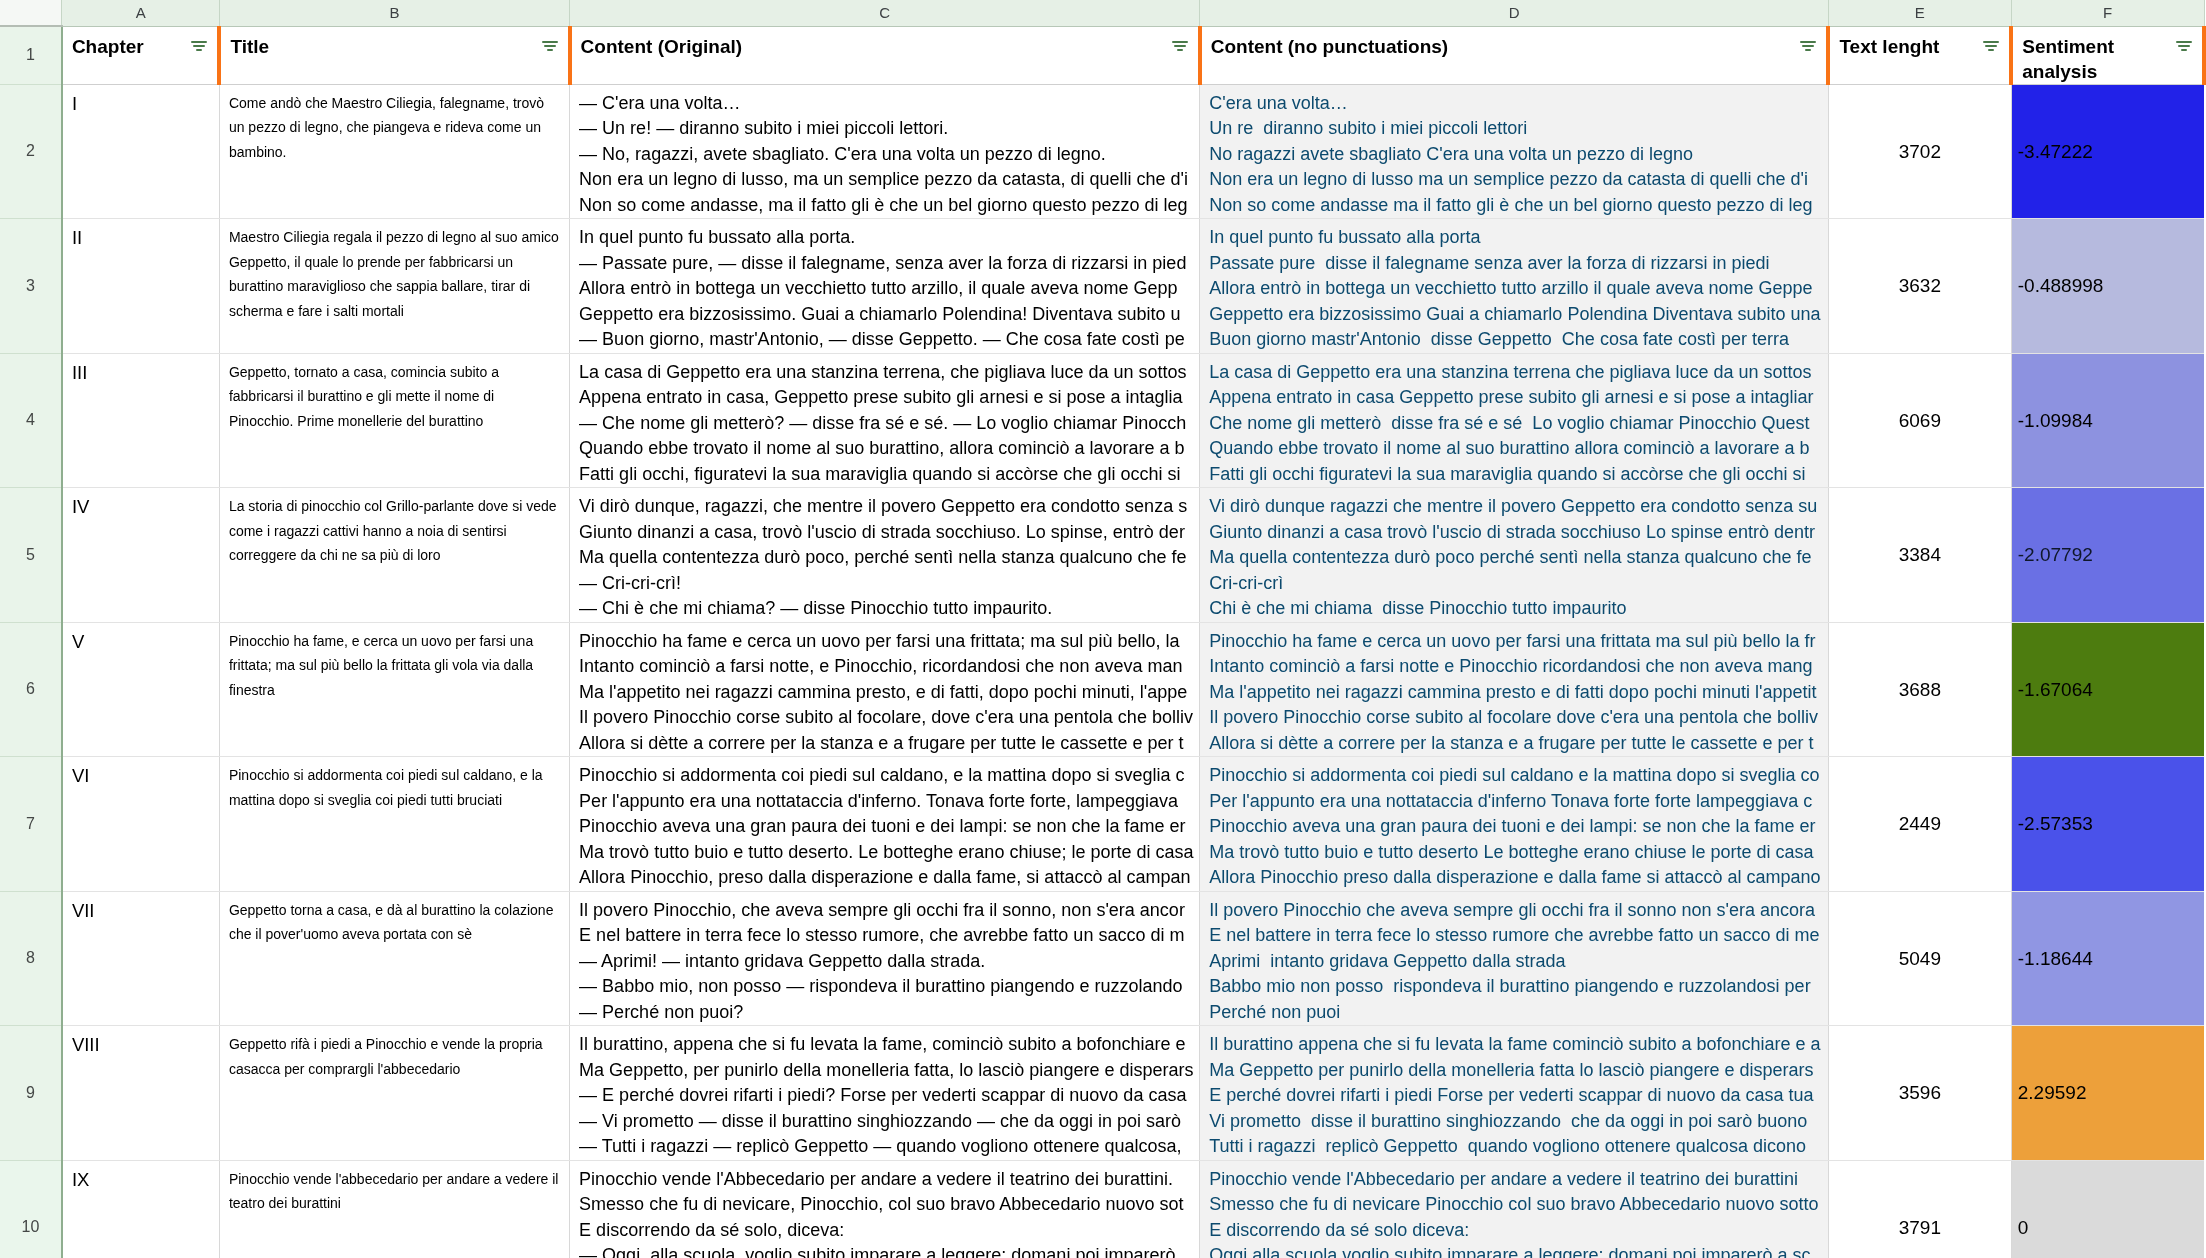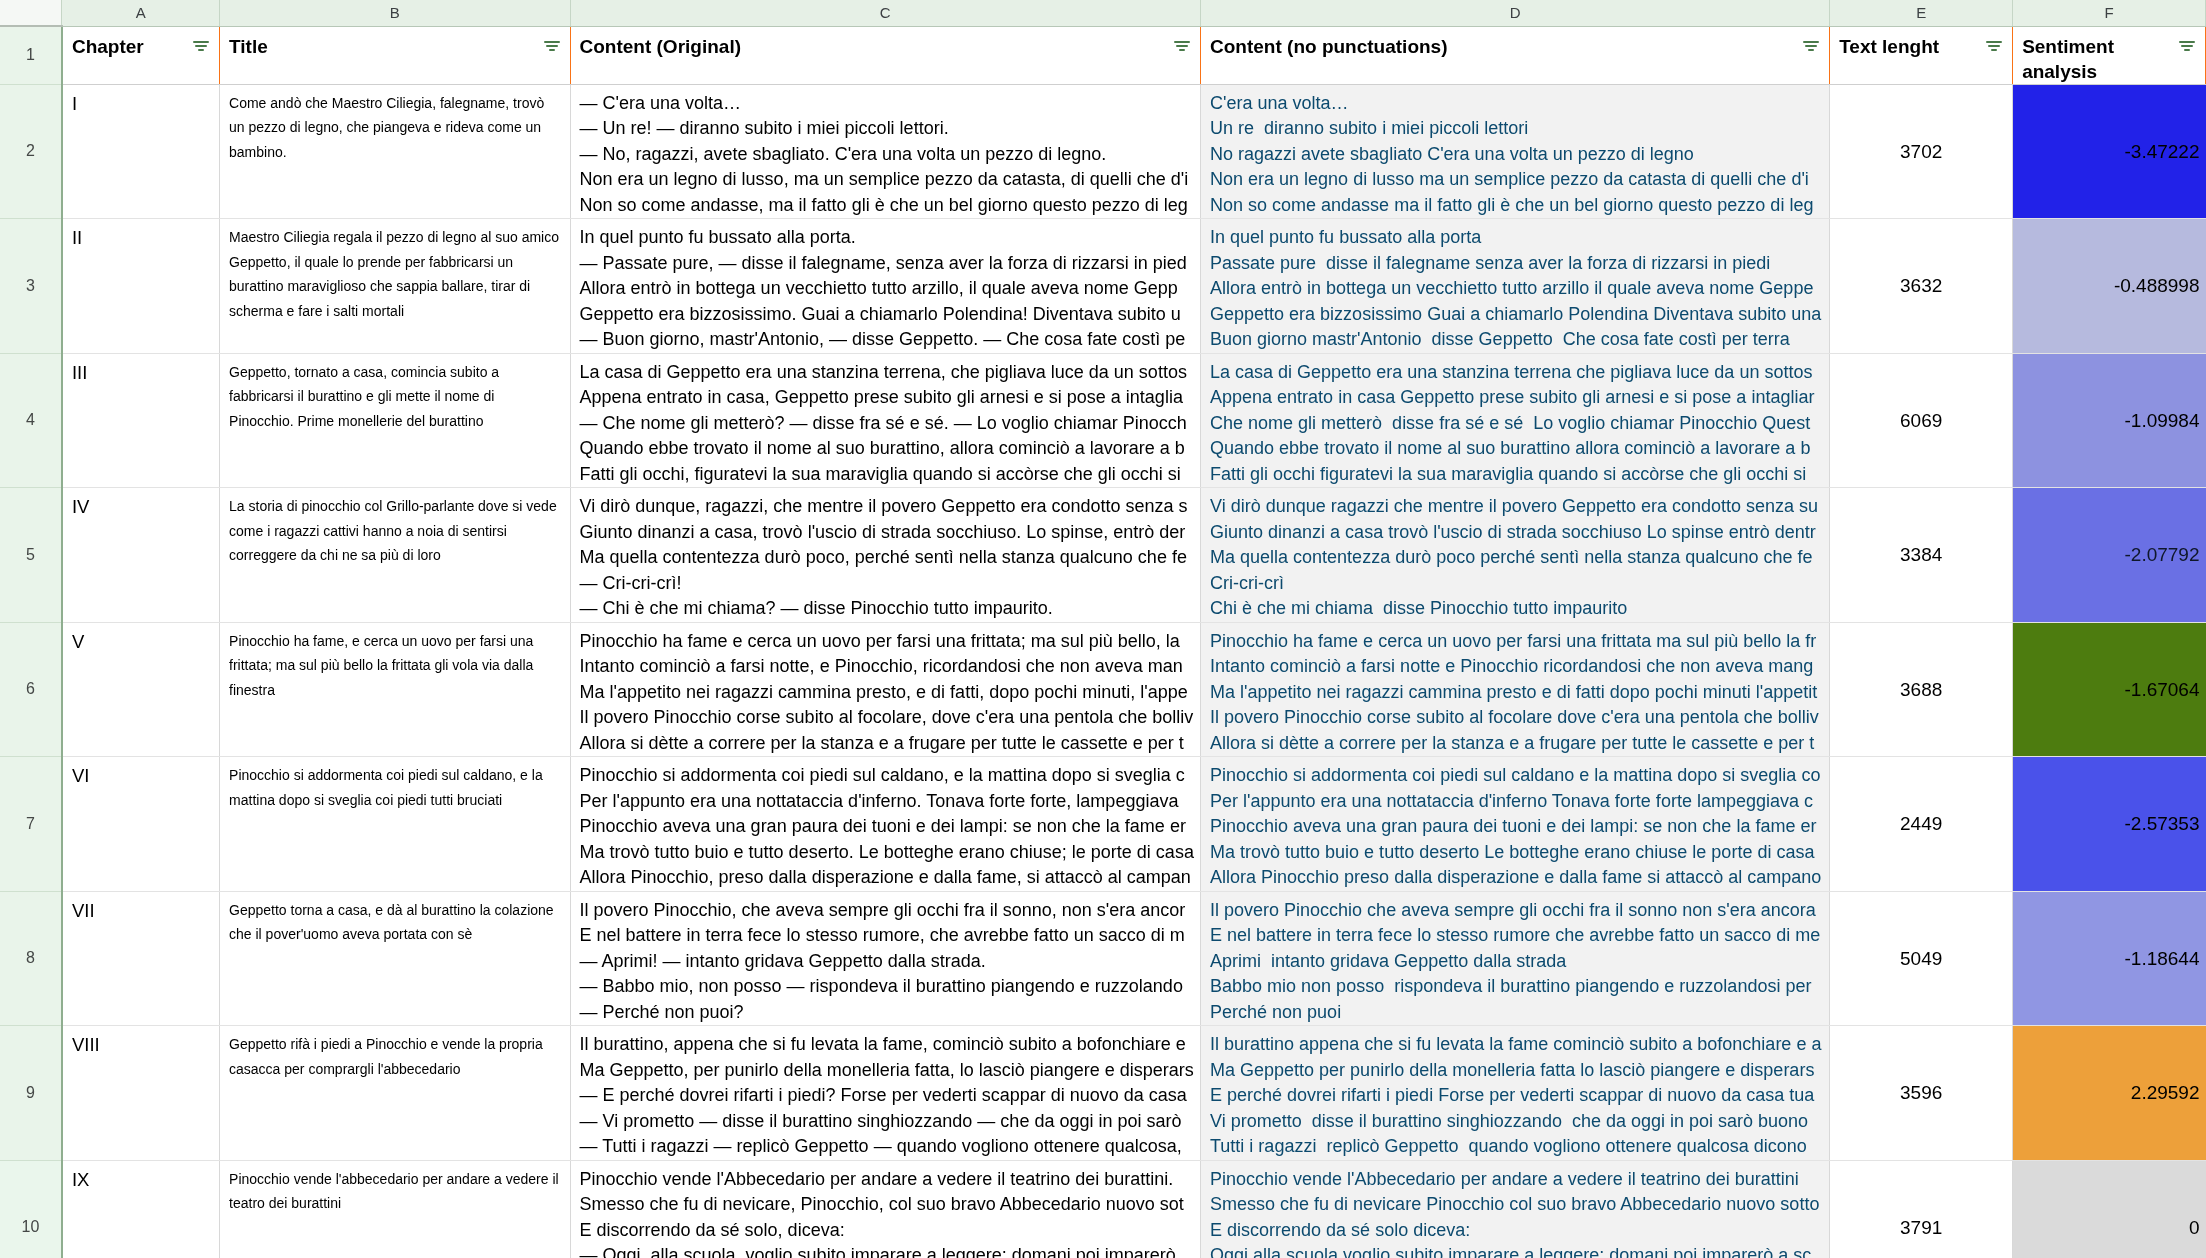--- a/index.html
+++ b/index.html
@@ -66,21 +66,21 @@
     padding: 6px 9px 0 9px;
     font-size: 18.5px;
     line-height: 25px;
     color: #000000;
     overflow: hidden;
     white-space: pre;
   }
 
   
   td.hcell {
-    border-right: 1px solid #f97316;
+    border-right: 4px solid #f97316;
     border-bottom: 1px solid #cfcfcf;
     vertical-align: top;
     padding: 7px 9px 0 9px;
     font-size: 19px;
     line-height: 25px;
     font-weight: bold;
     color: #000000;
     position: relative;
     background: #ffffff;
     white-space: normal;
@@ -119,21 +119,21 @@
 
   
   td.cell.col-e {
     text-align: center;
     vertical-align: middle;
     padding: 12px 6px;
     font-size: 19px;
     white-space: nowrap;
   }
   td.cell.col-f {
-    text-align: right;
+    text-align: left;
     vertical-align: middle;
     padding: 8px 6px;
     font-size: 19px;
     white-space: nowrap;
     border-right: none;
   }
 
   
   tr.header-row { height: 46px; }
 </style>

